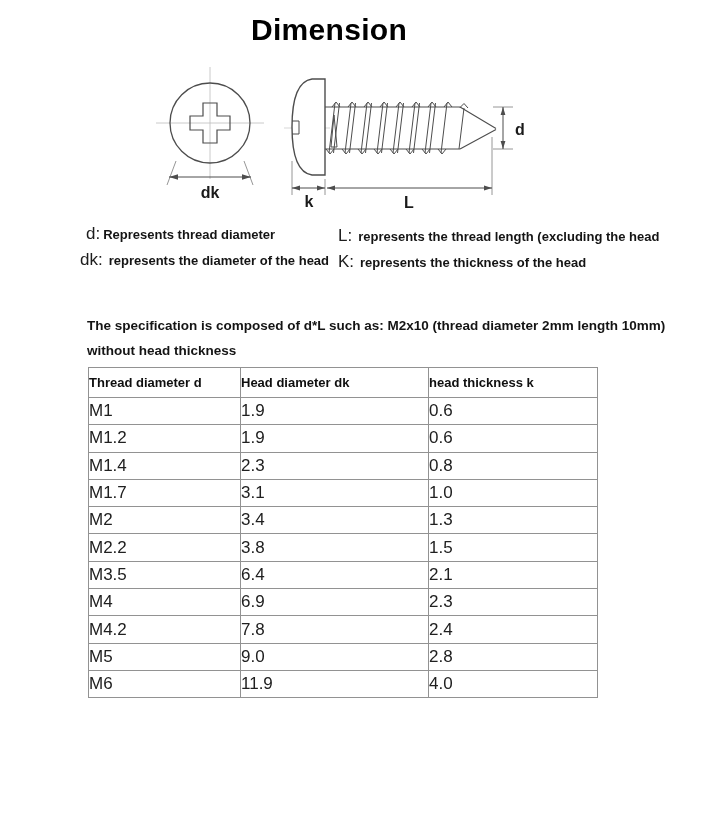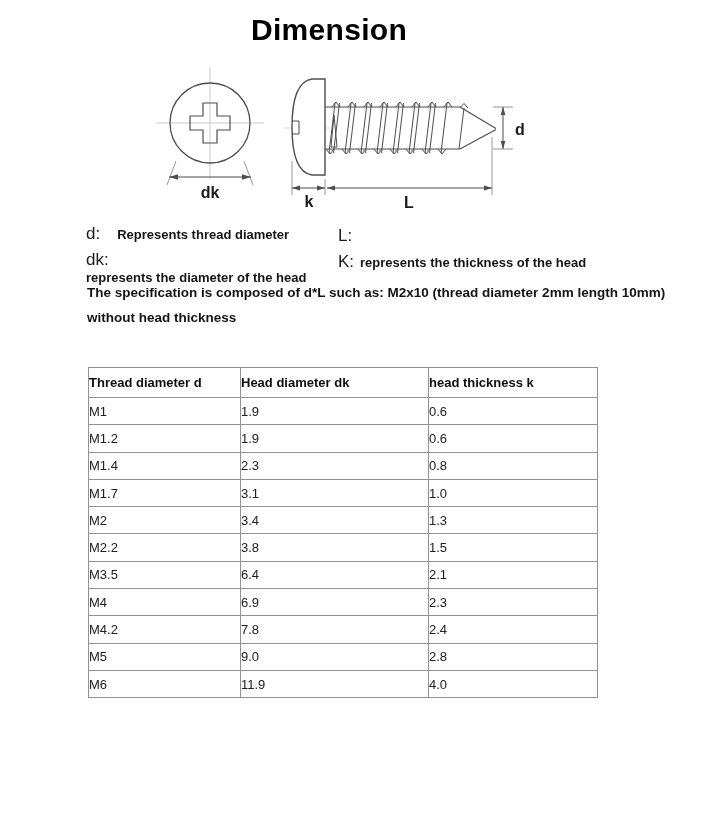--- a/index.html
+++ b/index.html
@@ -9,38 +9,38 @@
   }
   .title {
     position:absolute; left:0; top:13px; width:658px; text-align:center;
     font-size:30px; font-weight:700; color:#000; letter-spacing:0.3px;
   }
   .diagram { position:absolute; left:140px; top:57px; }
   .legend-item { position:absolute; display:flex; align-items:baseline; white-space:nowrap; }
   .legend-item .term { font-size:17px; font-weight:400; color:#1d1d1d; }
   .legend-item .desc { font-size:13px; font-weight:700; color:#141414; margin-left:6px; }
   .leg-d  { left:86px;  top:224px; }
-  .leg-d .desc { margin-left:17px; }
+  .leg-d .desc { margin-left:3px; }
   .leg-L  { left:338px; top:226px; }
-  .leg-dk { left:80px;  top:250px;flex-direction:column; }
+  .leg-dk { left:80px;  top:250px; }
   .leg-K  { left:338px; top:252px; }
-  .spec-line { position:absolute; left:87px; font-size:13.5px; font-weight:700; color:#141414; white-space:nowrap; }
+  .spec-line { position:absolute; left:87px; font-size:13.5px; font-weight:700; color:#141414; white-space:nowrap;margin-top:33px; }
   .spec-1 { top:285px; }
   .spec-2 { top:310px; }
   table.spec {
     position:absolute; left:88px; top:367px; width:509px;
     border-collapse:collapse; table-layout:fixed;
     border:1px solid #7d7d7d;
   }
   table.spec th, table.spec td {
     border:1px solid #929292; text-align:left; vertical-align:middle;
     padding:0; overflow:hidden;
   }
   table.spec th { height:29px; font-size:13px; font-weight:700; color:#0f0f0f; }
-  table.spec td { height:26.3px; font-size:13px; font-weight:400; color:#202020; }
+  table.spec td { height:26.3px; font-size:17px; font-weight:400; color:#202020; }
   svg text { font-family:"Liberation Sans", sans-serif; }
 </style>
 </head>
 <body>
 
 <div class="page">
 
   <div class="title">Dimension</div>
 
   <svg class="diagram" width="400" height="162" viewBox="0 0 400 162">
@@ -95,20 +95,21 @@
       <text x="375" y="78" text-anchor="start" font-size="16" font-weight="600" fill="#1a1a1a">d</text>
     </g>
   </svg>
 
   <div class="legend-item leg-d">
     <span class="term">d:</span>
     <span class="desc">Represents thread diameter</span>
   </div>
   <div class="legend-item leg-L">
     <span class="term">L:</span>
+    <span class="desc">represents the thread length (excluding the head</span>
   </div>
   <div class="legend-item leg-dk">
     <span class="term">dk:</span>
     <span class="desc">represents the diameter of the head</span>
   </div>
   <div class="legend-item leg-K">
     <span class="term">K:</span>
     <span class="desc">represents the thickness of the head</span>
   </div>
 

